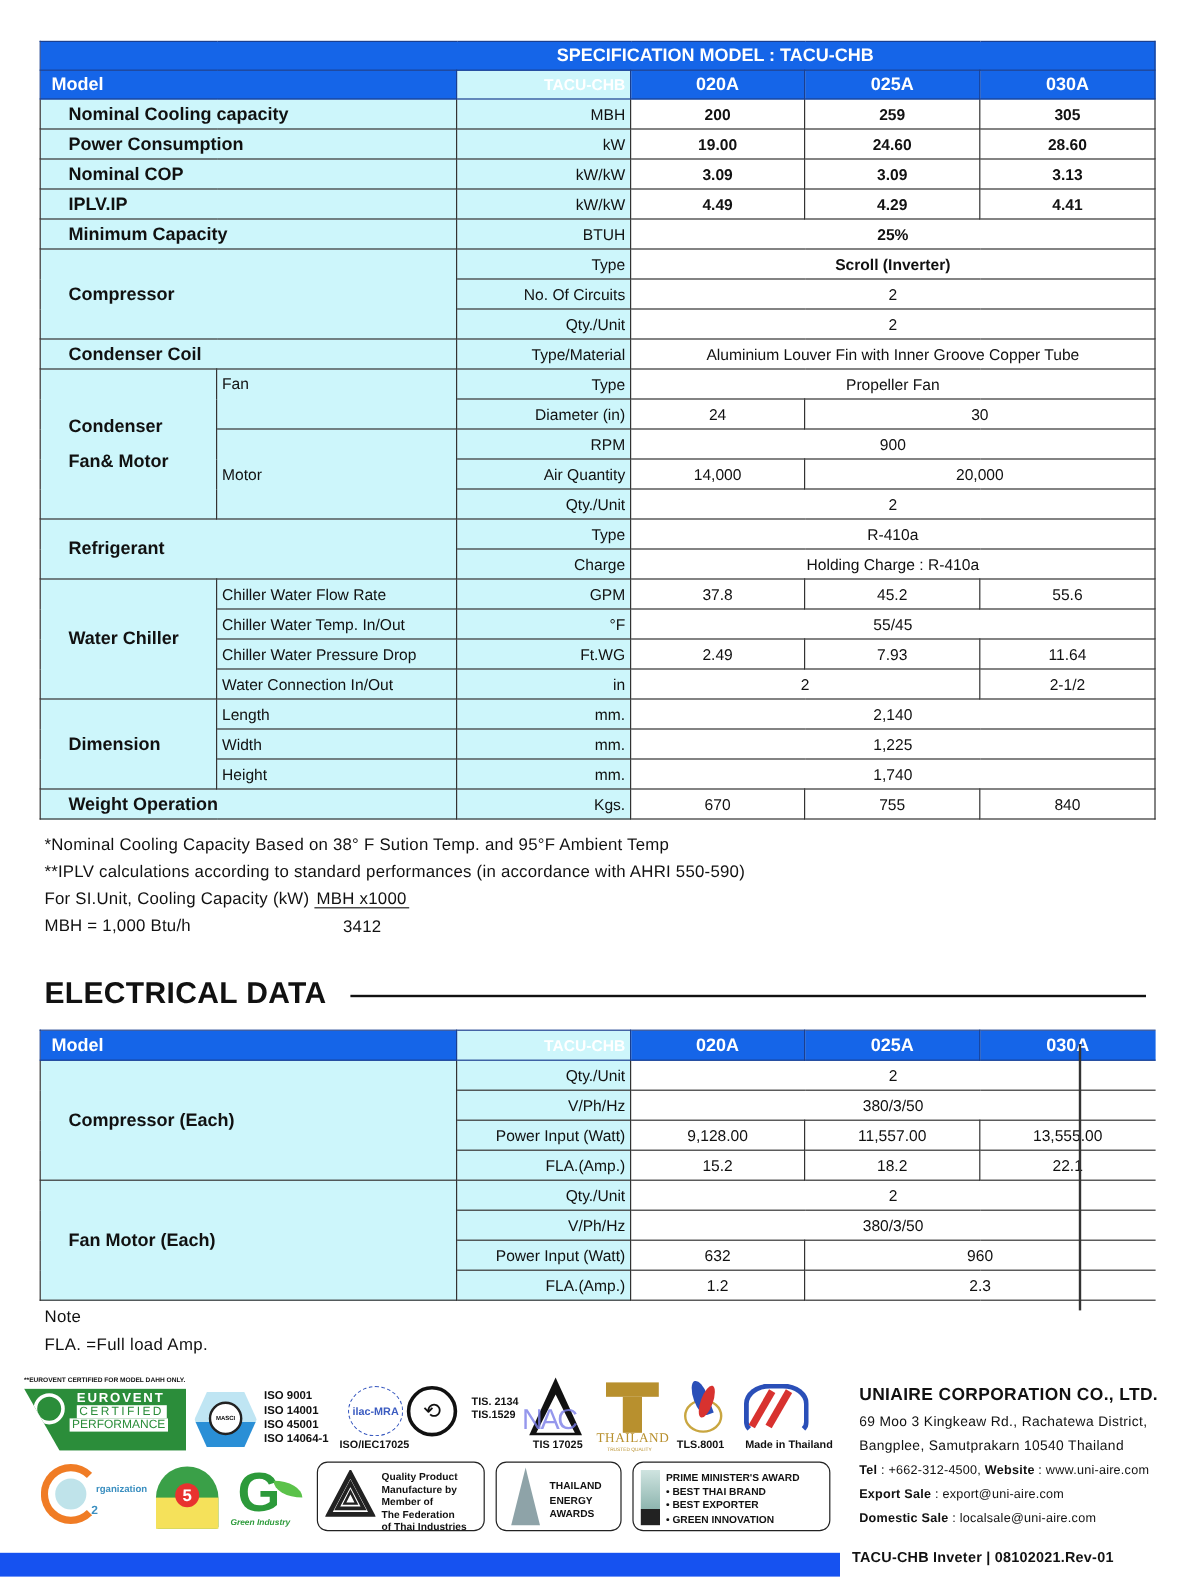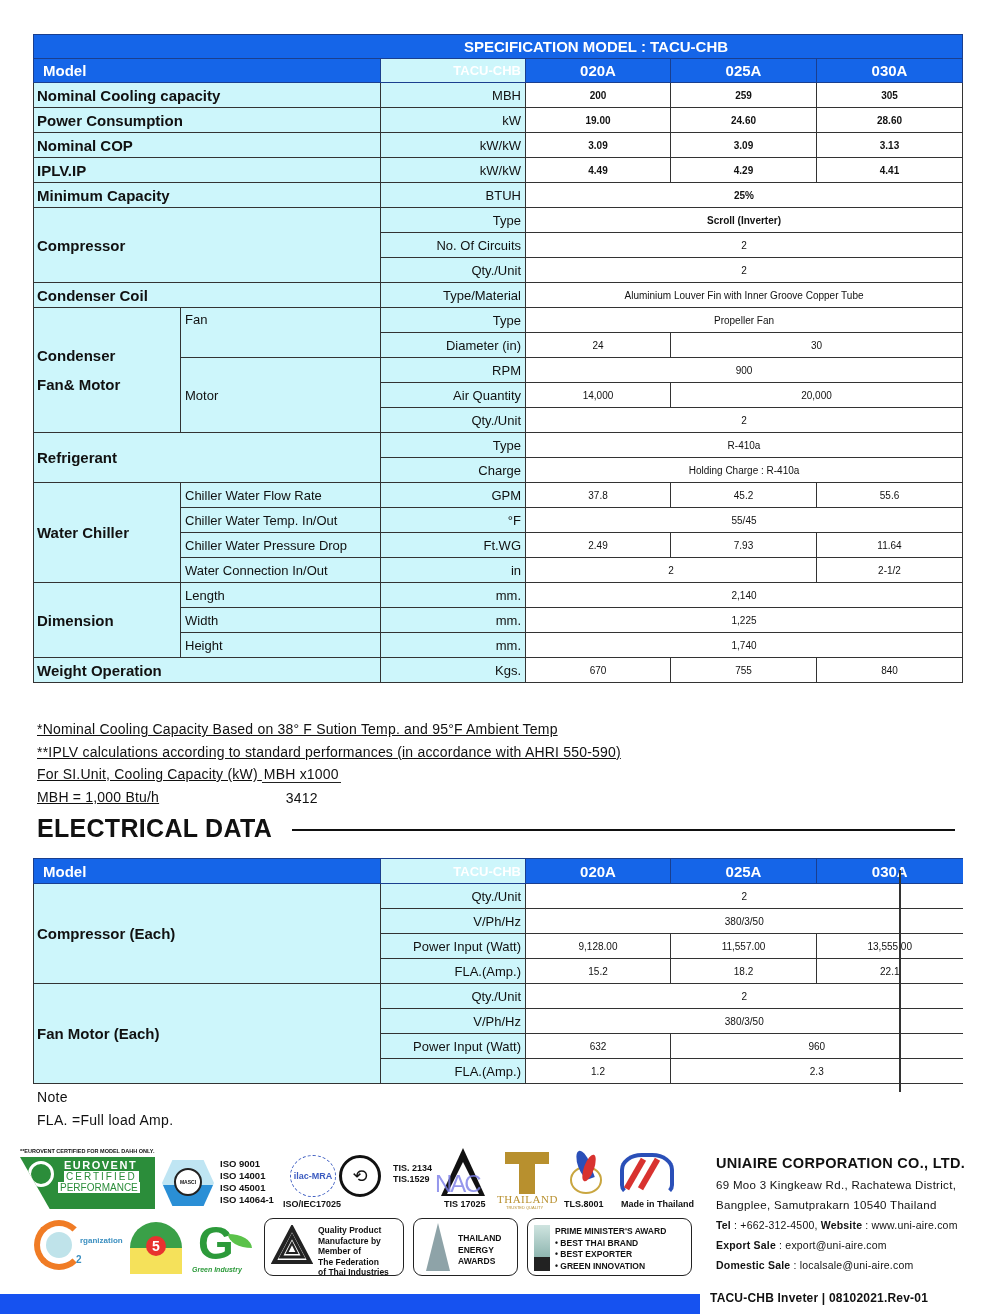--- a/index.html
+++ b/index.html
@@ -10,32 +10,32 @@
     td { border: 1px solid #333; font-size: 14px; height: 25px; padding: 0 4px; white-space: nowrap; overflow: visible; }
 
     #spec-table { left: 33px; top: 34px; width: 929px; border: 1.5px solid #333; }
     #elec-table { left: 33px; top: 858px; width: 929px; }
 
     .title-row td { background: #1565e8; color: #fff; font-weight: bold; font-size: 15px; text-align: center; height: 24px; border-color: #1a3f8f; padding-left: 200px; }
     .head-row td { background: #1565e8; color: #fff; font-weight: bold; font-size: 15px; text-align: center; height: 24px; border-color: #1a3f8f; }
     .head-row td.lbl { text-align: left; padding-left: 9px; }
     .head-row td.unit { text-align: right; }
 
-    td.cat { background: #cdf6fb; font-weight: bold; font-size: 15px; padding-left: 3px; }
+    td.cat { background: #cdf6fb; font-weight: bold; font-size: 15px; padding-left: 23px; }
     td.sub { background: #cdf6fb; font-size: 13px; padding-left: 4px; }
     td.unit { background: #cdf6fb; font-size: 13px; text-align: right; padding-right: 4px; }
-    td.val { background: #ffffff; text-align: center; font-size: 10px; }
+    td.val { background: #ffffff; text-align: center; font-size: 13px; }
     td.val.b { font-weight: bold; }
 
     #elec-table td { height: 25px; }
     #elec-table td.lastcol { border-right: none; }
     #elec-table .head-row td.lastcol { border-right: none; }
     #stray-line { position: absolute; left: 899px; top: 870px; width: 1.5px; height: 222px; background: #333; }
 
-    .notes { position: absolute; left: 37px; top: 718px; font-size: 14px; line-height: 22.5px; letter-spacing: 0.2px; text-decoration: underline; }
+    .notes { position: absolute; left: 37px; top: 692px; font-size: 14px; line-height: 22.5px; letter-spacing: 0.2px; }
     .notes .frac { display: inline-block; position: relative; }
     .notes .num { border-bottom: 1.5px solid #222; padding: 0 2px; }
     .notes .den { position: absolute; left: 24px; top: 24px; }
 
     .section-title { position: absolute; left: 37px; top: 814px; font-size: 25px; font-weight: bold; letter-spacing: 0.3px; }
     .section-rule { position: absolute; left: 292px; top: 829px; width: 663px; height: 2px; background: #111; }
 
     .note2 { position: absolute; left: 37px; top: 1086px; font-size: 14px; line-height: 23px; letter-spacing: 0.3px; }
 
     

